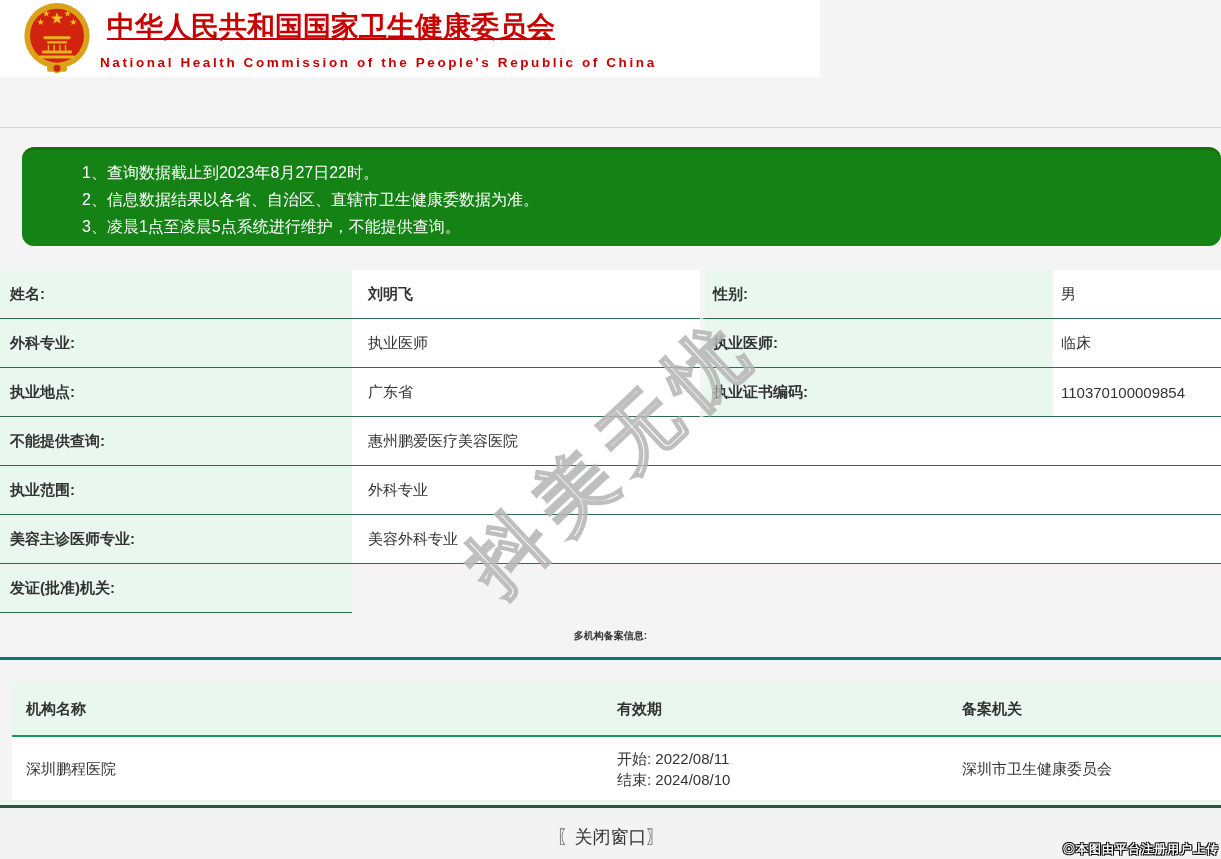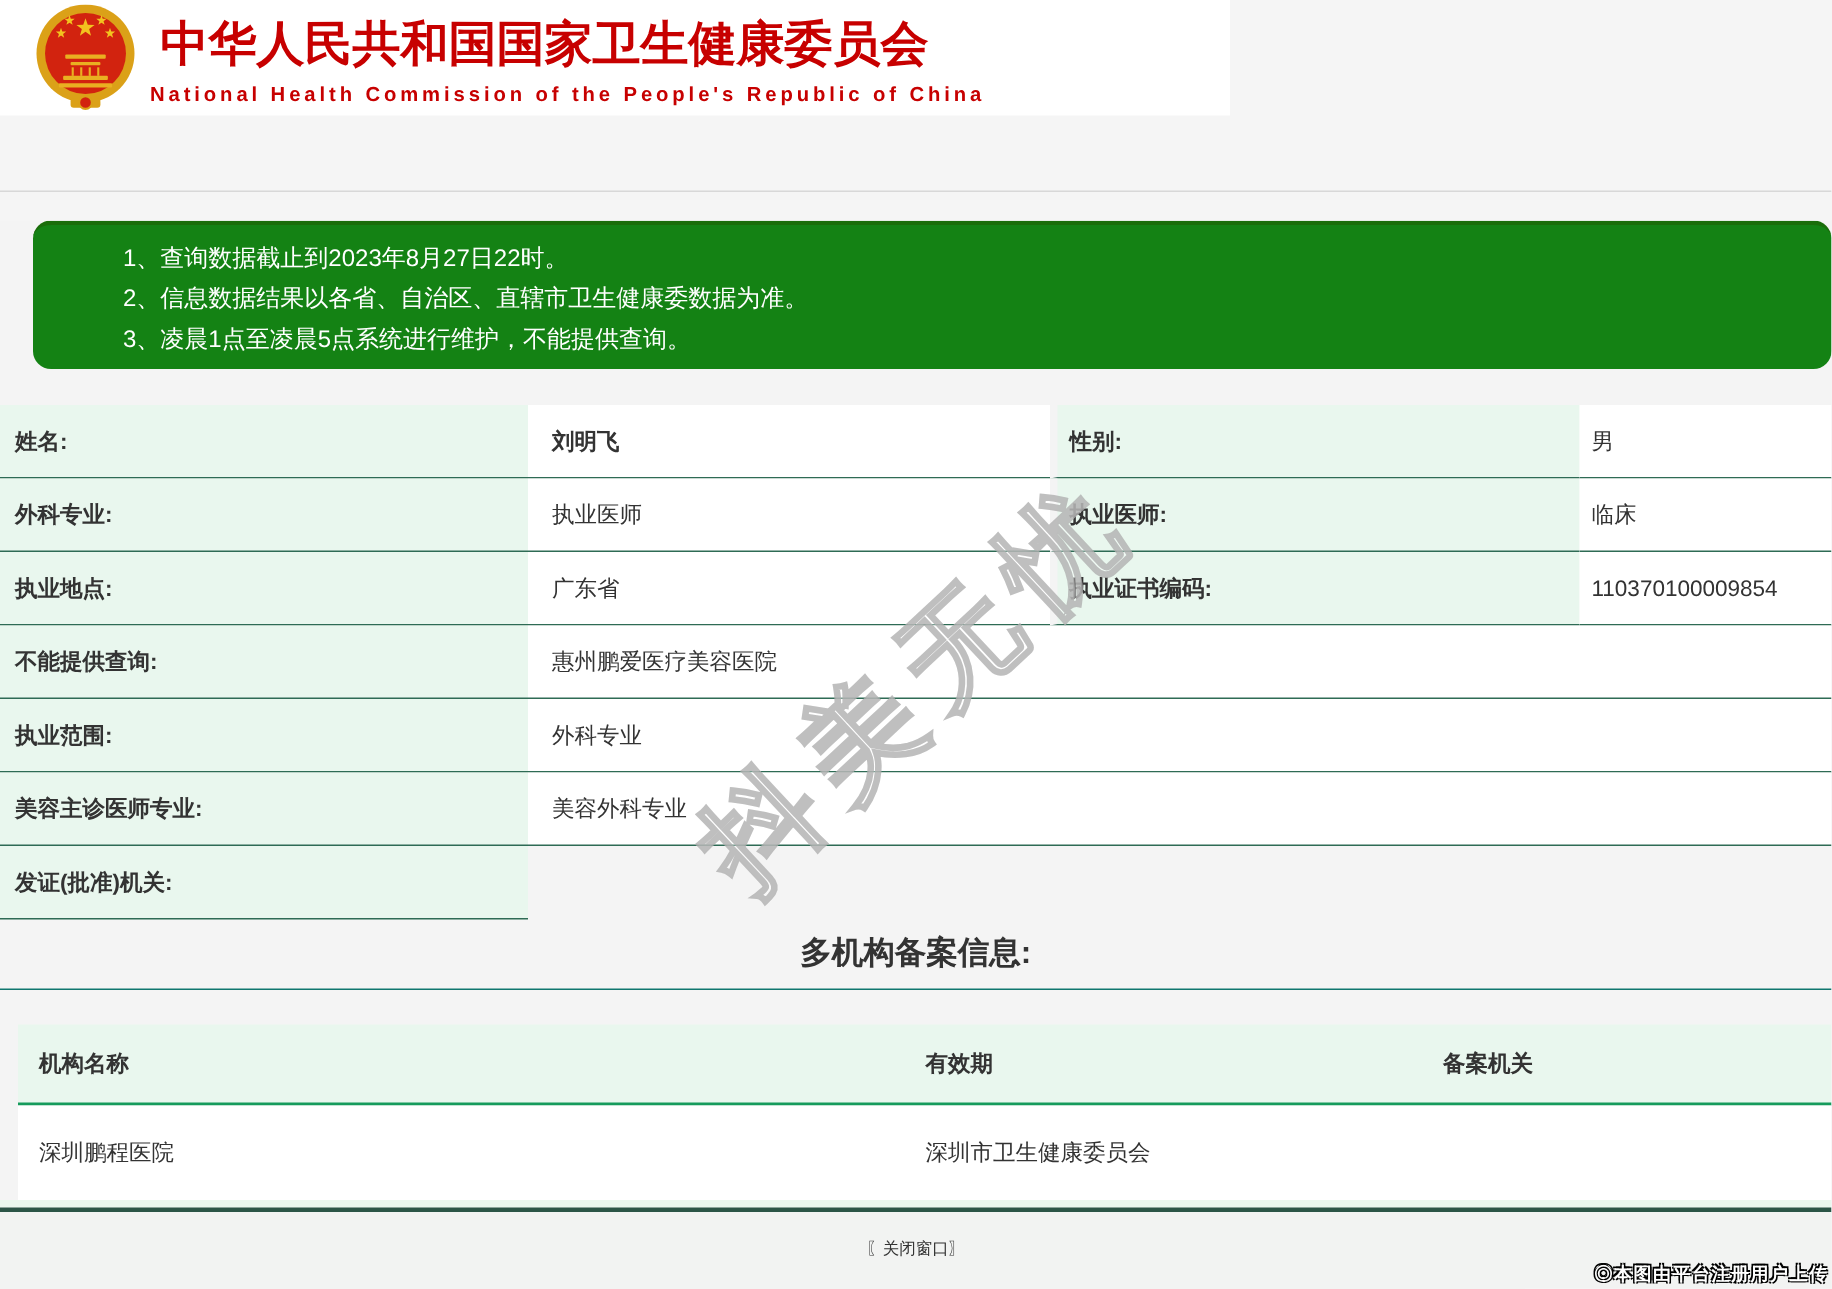--- a/index.html
+++ b/index.html
@@ -12,22 +12,22 @@
     overflow: hidden;
   }
   .page { position: relative; width: 1221px; height: 859px; }
 
   
   .top { position: relative; height: 147px; background: #f5f5f5; }
   .white-band { position: relative; width: 820px; height: 77px; background: #ffffff; }
   .emblem { position: absolute; left: 2px; top: 3px; width: 110px; height: 71px; }
   .site-title {
     position: absolute; left: 107px; top: 8px;
-    font-size: 32px; font-weight: bold; color: #c70000;
-    letter-spacing: 0px; white-space: nowrap;
+    font-size: 28px; font-weight: bold; color: #c70000;
+    letter-spacing: 0px; white-space: nowrap; text-decoration: underline;
   }
   .site-subtitle {
     position: absolute; left: 100px; top: 55px;
     font-size: 13.5px; font-weight: bold; color: #c70000;
     letter-spacing: 2.6px; white-space: nowrap;
   }
   .top-divider { position: absolute; top: 127px; left: 0; width: 100%; height: 0; border-top: 1px solid #d8d8d8; }
 
   
   .notice {
@@ -50,43 +50,43 @@
   .lbl { background: #e9f7ee; font-weight: bold; padding-left: 10px; }
   .val { background: #ffffff; padding-left: 16px; }
   .gapL { border-left: 5px solid #f4f4f4; padding-left: 8px; }
   .valR { padding-left: 8px; }
   .span3 { grid-column: 2 / 5; }
   .bold { font-weight: bold; }
 
   
   .section-band {
     height: 47px; line-height: 46px; background: #f4f4f4;
-    border-bottom: 1px solid #0f766e;
-    text-align: center; font-weight: bold; font-size: 21px;
+    border-bottom: 3px solid #0f766e;
+    text-align: center; font-weight: bold; font-size: 10px;
   }
   .gap2 { height: 23px; }
 
   
   .reg-header, .reg-row {
     display: grid;
     grid-template-columns: 591px 345px 285px;
     margin-left: 12px;
   }
   .reg-header { height: 54px; background: #e9f7ee; border-bottom: 2px solid #169b5c; font-weight: bold; font-size: 15px; }
   .reg-header .cell2 { display: flex; align-items: center; padding-left: 14px; }
   .reg-row { height: 63px; background: #ffffff; font-size: 15px; }
   .reg-row .cell2 { display: flex; flex-direction: column; justify-content: center; padding-left: 14px; line-height: 21px; }
 
   .mint-strip { height: 5px; background: #e9f7ee; }
   .dark-line { height: 3px; background: #2b5547; }
 
   
   .footer { height: 51px; background: #f2f3f2; text-align: center; }
   .close-link {
-    display: inline-block; margin-top: 17px; font-size: 11px; color: #333;
+    display: inline-block; margin-top: 17px; font-size: 18px; color: #333;
     text-decoration: none; cursor: pointer;
   }
 
   
   .wm-diag {
     position: absolute; left: 425px; top: 385px; width: 420px;
     transform: rotate(-43deg);
     font-size: 76px; font-weight: bold; letter-spacing: 14px;
     color: rgba(255,255,255,0.35);
     -webkit-text-stroke: 2px rgba(175,175,175,0.8);
@@ -179,20 +179,24 @@
   <div class="gap2"></div>
 
   <div class="reg-header">
     <div class="cell2">机构名称</div>
     <div class="cell2">有效期</div>
     <div class="cell2">备案机关</div>
   </div>
 
   <div class="reg-row">
     <div class="cell2">深圳鹏程医院</div>
+    <div class="cell2">
+      <div>开始: 2022/08/11</div>
+      <div>结束: 2024/08/10</div>
+    </div>
     <div class="cell2">深圳市卫生健康委员会</div>
   </div>
 
   <div class="mint-strip"></div>
   <div class="dark-line"></div>
 
   <div class="footer">
     <a class="close-link">〖关闭窗口〗</a>
   </div>
 

